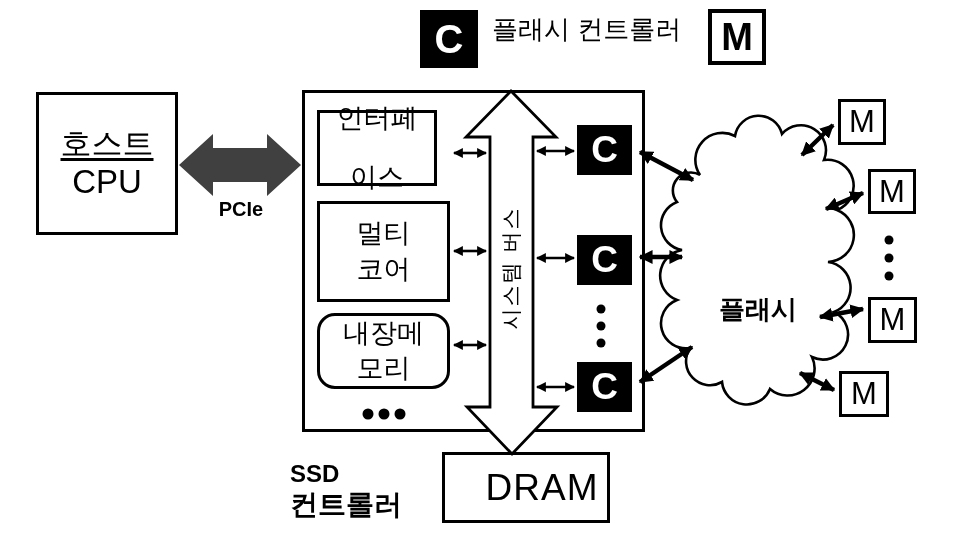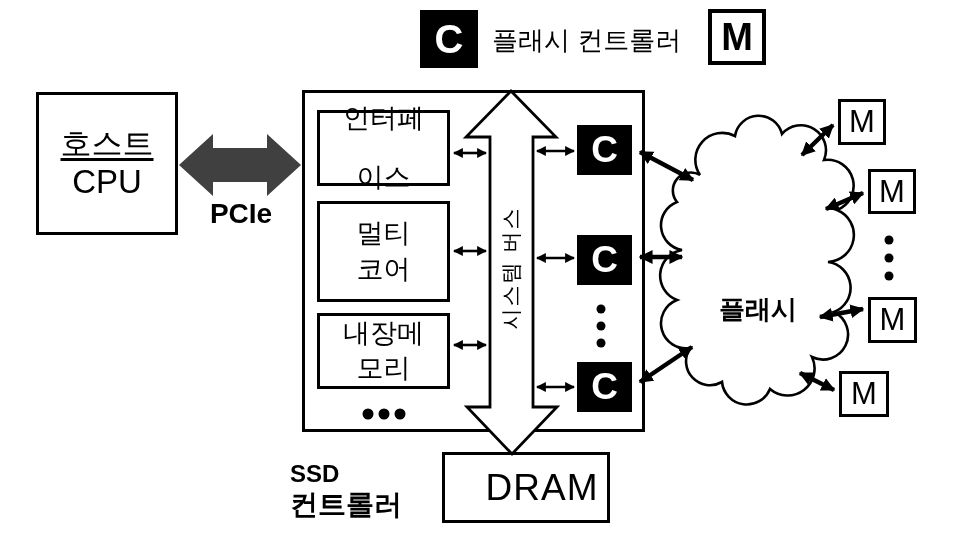--- a/index.html
+++ b/index.html
@@ -18,36 +18,36 @@
     display:flex;align-items:center;justify-content:center;
     box-sizing:border-box;z-index:1;font-weight:bold;
   }
   .svglayer{position:absolute;left:0;top:0;z-index:2;pointer-events:none;}
   .host-line1{font-size:31px;line-height:1.2;text-decoration:underline;text-underline-offset:4px;}
   .host-line2{font-size:33px;line-height:1.2;}
   .module{font-size:27px;line-height:1.3;}
   .cbox{font-size:37px;}
   .mbox{position:absolute;background:#fff;border:3px solid #000;display:flex;align-items:center;justify-content:center;box-sizing:border-box;z-index:1;font-size:31px;font-weight:500;}
   .dram{font-size:37px;font-weight:400;letter-spacing:1px;padding-left:32px;}
-  .pcie{font-size:28px;font-weight:bold;text-align:center;z-index:3;}
+  .pcie{font-size:20px;font-weight:bold;text-align:center;z-index:3;}
   .ssdcap{font-weight:bold;line-height:1.22;z-index:3;text-align:left;}
   .ssdcap .l1{font-size:24px;}
   .ssdcap .l2{font-size:28px;}
   .buslabel{
     display:flex;align-items:center;justify-content:center;
     font-size:21px;letter-spacing:2px;transform:rotate(-90deg);
     white-space:nowrap;z-index:3;
   }
   .cloudlabel{
     display:flex;flex-direction:column;align-items:center;justify-content:center;
     font-size:26px;font-weight:600;line-height:1.25;z-index:3;text-align:center;
   }
   .legend-symbol-c{left:420px;top:10px;width:58px;height:58px;font-size:40px;}
   .legend-symbol-m{position:absolute;left:708px;top:9px;width:58px;height:56px;background:#fff;border:4px solid #000;display:flex;align-items:center;justify-content:center;box-sizing:border-box;font-size:38px;font-weight:bold;z-index:1;}
-  .legend-label{position:absolute;top:26px;height:28px;line-height:28px;font-size:26px;font-weight:500;z-index:1;white-space:nowrap;}
+  .legend-label{position:absolute;top:15px;height:28px;line-height:28px;font-size:26px;font-weight:500;z-index:1;white-space:nowrap;}
 </style>
 </head>
 <body>
 
 <div class="canvas">
 
   <div class="blackbox legend-symbol-c">
       <span>C</span>
     </div>
   <div class="legend-label" style="left:492px;">플래시 컨트롤러</div>
@@ -55,29 +55,29 @@
       <span>M</span>
     </div>
 
   <div class="box" style="left:36px;top:92px;width:142px;height:143px;">
     <span class="host-line1">호스트</span>
     <span class="host-line2">CPU</span>
   </div>
 
   <div class="box" style="left:302px;top:90px;width:343px;height:342px;"></div>
 
-  <div class="box module" style="left:317px;top:110px;width:133px;height:76px;gap:24px;">
+  <div class="box module" style="left:317px;top:110px;width:120px;height:76px;gap:24px;">
     <span>인터페</span>
     <span>이스</span>
   </div>
   <div class="box module" style="left:317px;top:201px;width:133px;height:101px;">
     <span>멀티</span>
     <span>코어</span>
   </div>
-  <div class="box module" style="left:317px;top:313px;width:133px;height:76px;">
+  <div class="box module" style="left:317px;top:313px;width:133px;height:76px;border-radius:18px;">
     <span>내장메</span>
     <span>모리</span>
   </div>
 
   <div class="blackbox cbox" style="left:577px;top:125px;width:55px;height:50px;">
       <span>C</span>
     </div>
   <div class="blackbox cbox" style="left:577px;top:235px;width:55px;height:50px;">
       <span>C</span>
     </div>

